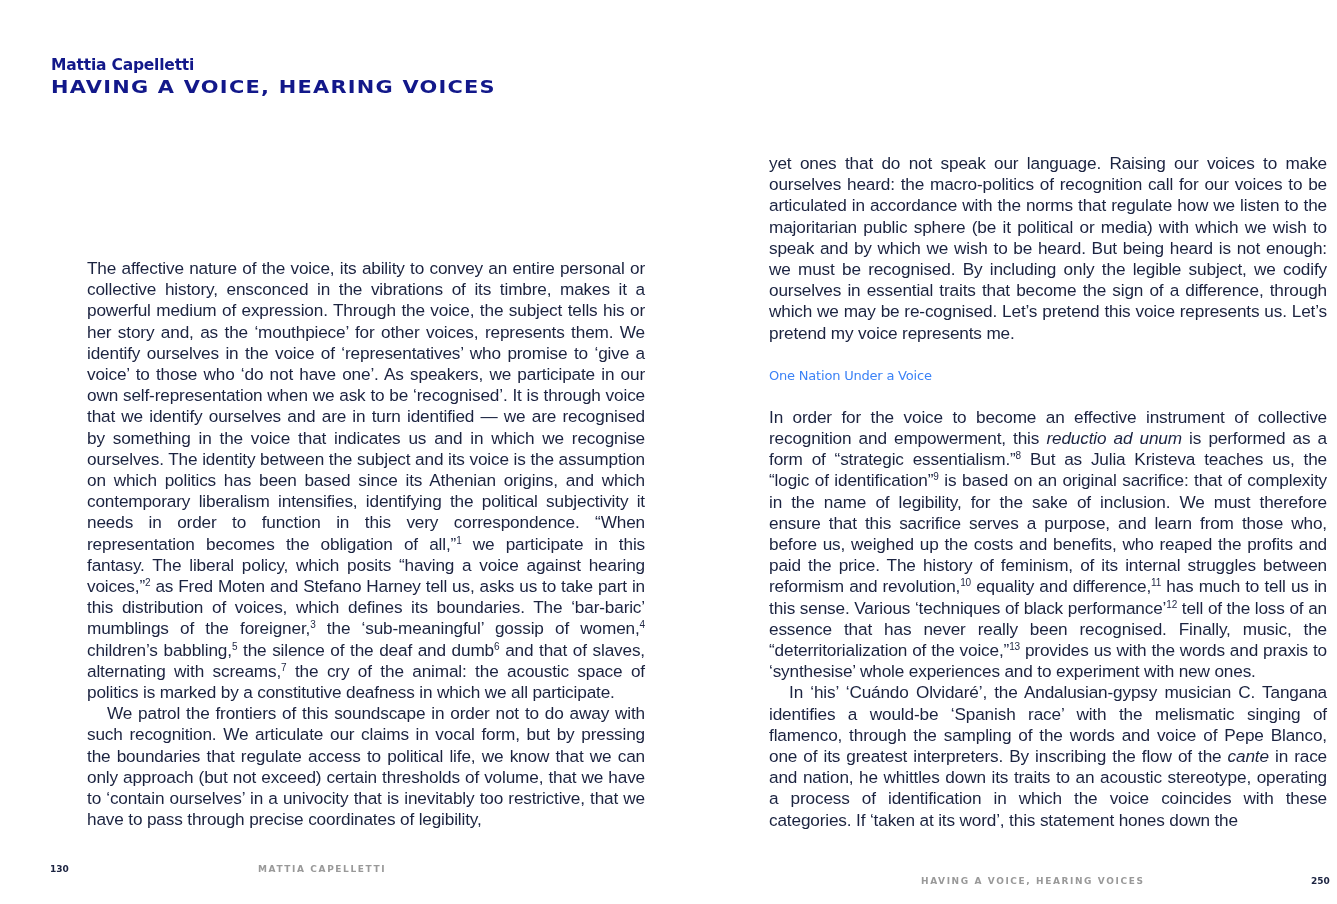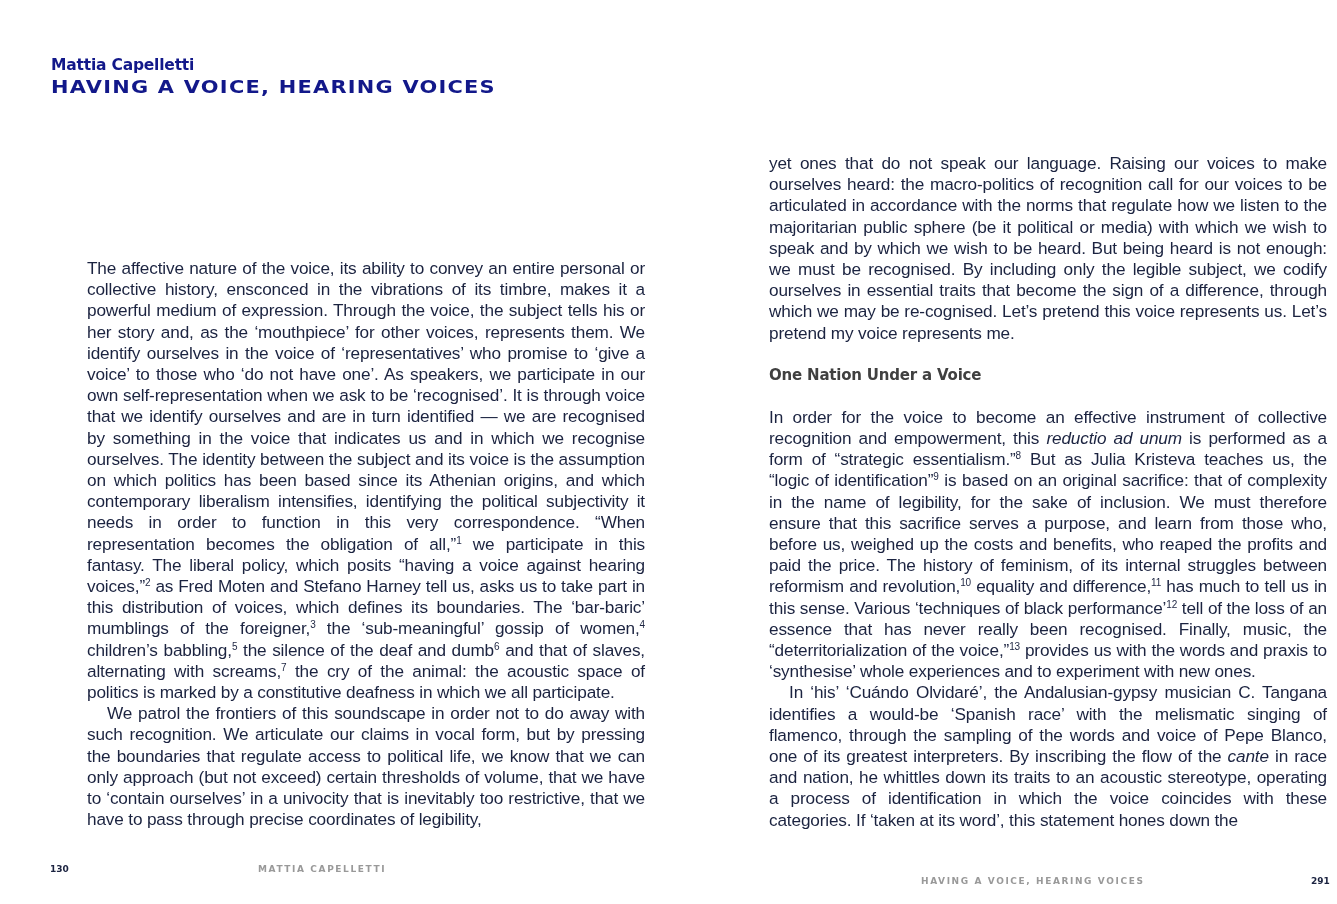--- a/index.html
+++ b/index.html
@@ -23,22 +23,22 @@
     font-family: "Liberation Sans", sans-serif;
     font-size: 17.2px; line-height: 21.2px; color: #1b2340;
     text-align: justify; letter-spacing: -0.15px;
   }
   .left-col { left: 51px; top: 258px; margin-left: 36px; }
   .right-col { left: 61px; top: 141px; }
   .body-col p { margin: 0; }
   .body-col p.indent { text-indent: 20px; }
   sup { font-size: 10px; line-height: 0; vertical-align: 6px; }
   .subhead {
-    font-family: "DejaVu Sans", sans-serif; font-weight: bold;
-    font-size: 15px; color: #404040; margin: 21px 0 21px 0; line-height: 21px;
+    font-family: "DejaVu Sans", sans-serif; font-weight: normal;
+    font-size: 13px; color: #3b82f6; margin: 21px 0 21px 0; line-height: 21px;
     letter-spacing: -0.2px;
   }
   .folio {
     position: absolute; top: 864px;
     font-family: "DejaVu Sans", sans-serif; font-weight: bold;
     font-size: 9px; color: #1b2340;
   }
   .running {
     position: absolute; top: 864px;
     font-family: "DejaVu Sans", sans-serif; font-weight: bold;
@@ -66,14 +66,14 @@
 <div class="page page-right">
   <div class="body-col right-col">
     <p>yet ones that do not speak our language. Raising our voices to make ourselves heard: the macro-politics of recognition call for our voices to be articulated in accordance with the norms that regulate how we listen to the majoritarian public sphere (be it political or media) with which we wish to speak and by which we wish to be heard. But being heard is not enough: we must be recognised. By including only the legible subject, we codify ourselves in essential traits that become the sign of a difference, through which we may be re-cognised. Let’s pretend this voice represents us. Let’s pretend my voice represents me.</p>
     <div class="subhead">One Nation Under a Voice</div>
     <div>
         <p>In order for the voice to become an effective instrument of collective recognition and empowerment, this <em>reductio ad unum</em> is performed as a form of “strategic essentialism.”<sup>8</sup> But as Julia Kristeva teaches us, the “logic of identification”<sup>9</sup> is based on an original sacrifice: that of complexity in the name of legibility, for the sake of inclusion. We must therefore ensure that this sacrifice serves a purpose, and learn from those who, before us, weighed up the costs and benefits, who reaped the profits and paid the price. The history of feminism, of its internal struggles between reformism and revolution,<sup>10</sup> equality and difference,<sup>11</sup> has much to tell us in this sense. Various ‘techniques of black performance’<sup>12</sup> tell of the loss of an essence that has never really been recognised. Finally, music, the “deterritorialization of the voice,”<sup>13</sup> provides us with the words and praxis to ‘synthesise’ whole experiences and to experiment with new ones.</p>
         <p class="indent">In ‘his’ ‘Cuándo Olvidaré’, the Andalusian-gypsy musician C. Tangana identifies a would-be ‘Spanish race’ with the melismatic singing of flamenco, through the sampling of the words and voice of Pepe Blanco, one of its greatest interpreters. By inscribing the flow of the <em>cante</em> in race and nation, he whittles down its traits to an acoustic stereotype, operating a process of identification in which the voice coincides with these categories. If ‘taken at its word’, this statement hones down the</p>
       </div>
   </div>
   <div class="running running-right">HAVING A VOICE, HEARING VOICES</div>
-  <div class="folio folio-right">291</div>
+  <div class="folio folio-right">250</div>
 </div>
 
 </body></html>

